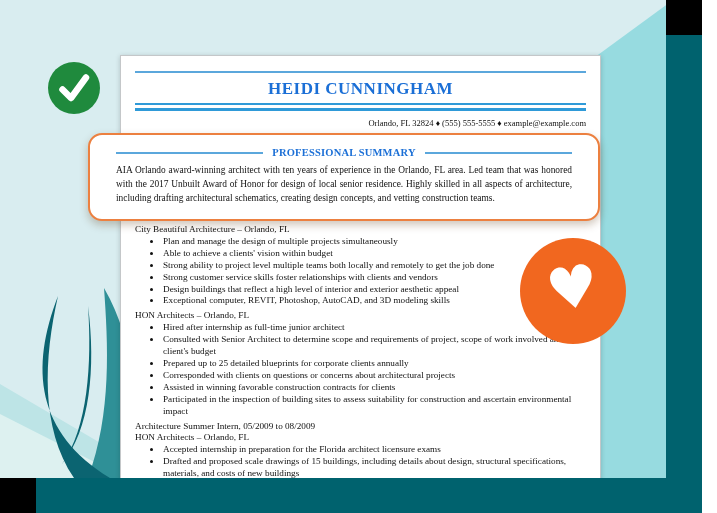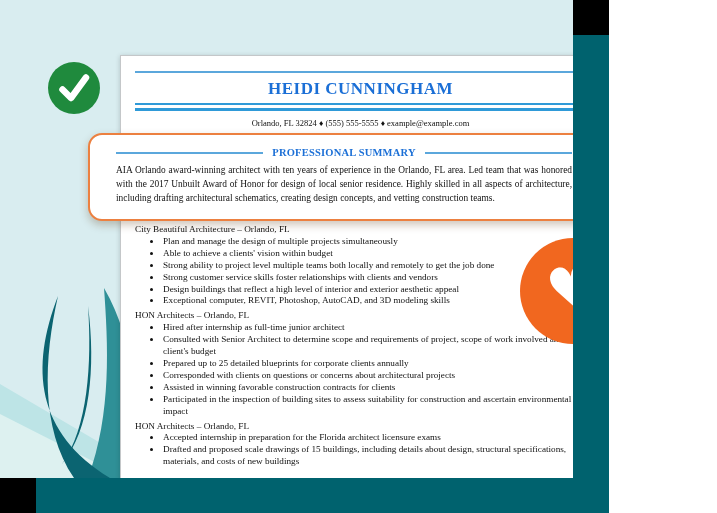--- a/index.html
+++ b/index.html
@@ -1,16 +1,16 @@
 <!DOCTYPE html>
 <html><head>
 <meta charset="utf-8">
 <style>
   html,body{margin:0;padding:0;background:#ffffff;}
-  .stage{position:relative;width:609px;height:513px;overflow:hidden;
+  .stage{position:relative;width:702px;height:513px;overflow:hidden;
          background:#d9edf0;font-family:"Liberation Serif","DejaVu Serif",serif;}
 
   
   .bg-turquoise{position:absolute;inset:0;background:#97dbe0;z-index:1;
     clip-path:polygon(673px 0px,717px 0px,717px 513px,588px 513px,591px 60px);}
   .leaf{position:absolute;left:0;top:288px;width:152px;height:190px;z-index:1;}
   .band-right{position:absolute;right:0;top:35px;width:36px;height:478px;background:#00626e;z-index:4;}
   .corner-tr{position:absolute;right:0;top:0;width:36px;height:35px;background:#000;z-index:5;}
   .band-bottom{position:absolute;left:0;bottom:0;width:717px;height:35px;background:#00626e;z-index:4;}
   .corner-bl{position:absolute;left:0;bottom:0;width:36px;height:35px;background:#000;z-index:5;}
@@ -23,21 +23,21 @@
                transform:rotate(-9deg) translateY(-3px);}
 
   
   .page{position:absolute;left:120px;top:55px;width:481px;height:430px;background:#fff;
         border:1px solid #c4c7c9;box-shadow:0 1px 5px rgba(0,0,0,.18);z-index:2;box-sizing:border-box;
         color:#111;}
   .page-header{padding:15px 14px 0;text-align:center;}
   .rule-top{height:2px;background:#5ba7dc;}
   .name{font-size:17px;font-weight:bold;color:#1b6fd6;letter-spacing:.5px;margin:6px 0 4px;}
   .double-rule{border-top:2px solid #2f9ad8;border-bottom:3px solid #2f9ad8;height:3px;}
-  .contact{font-size:8.5px;margin-top:7px;color:#111;}
+  .contact{font-size:8.5px;margin-top:7px;color:#111;text-align:right;}
 
   .experience{position:absolute;left:14px;right:14px;top:168px;font-size:9.2px;line-height:11.9px;}
   .job{margin:0 0 3px 0;}
   .job-line b{font-weight:normal;}
   .experience ul{margin:0;padding-left:27px;list-style:disc;}
   .experience li{padding-left:1px;}
 
   
   .callout{position:absolute;left:88px;top:133px;width:512px;height:88px;background:#fff;
            border:2px solid #ec8040;border-radius:14px;z-index:3;box-sizing:border-box;
@@ -90,20 +90,21 @@
           <li>Hired after internship as full-time junior architect</li>
           <li>Consulted with Senior Architect to determine scope and requirements of project, scope of work involved and client's budget</li>
           <li>Prepared up to 25 detailed blueprints for corporate clients annually</li>
           <li>Corresponded with clients on questions or concerns about architectural projects</li>
           <li>Assisted in winning favorable construction contracts for clients</li>
           <li>Participated in the inspection of building sites to assess suitability for construction and ascertain environmental impact</li>
         </ul>
       </section>
 
       <section class="job">
+        <div class="job-line"><b>Architecture Summer Intern</b><span>, 05/2009 to 08/2009</span></div>
         <div class="job-line"><b>HON Architects</b><span> – Orlando, FL</span></div>
         <ul>
           <li>Accepted internship in preparation for the Florida architect licensure exams</li>
           <li>Drafted and proposed scale drawings of 15 buildings, including details about design, structural specifications, materials, and costs of new buildings</li>
         </ul>
       </section>
 
     </div>
   </div>
 

